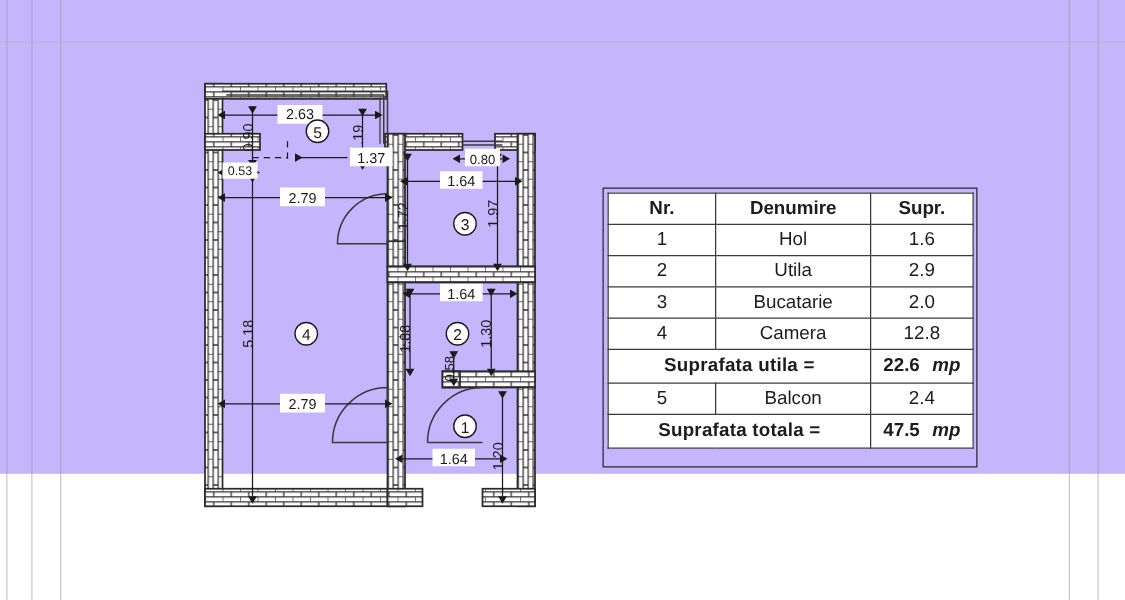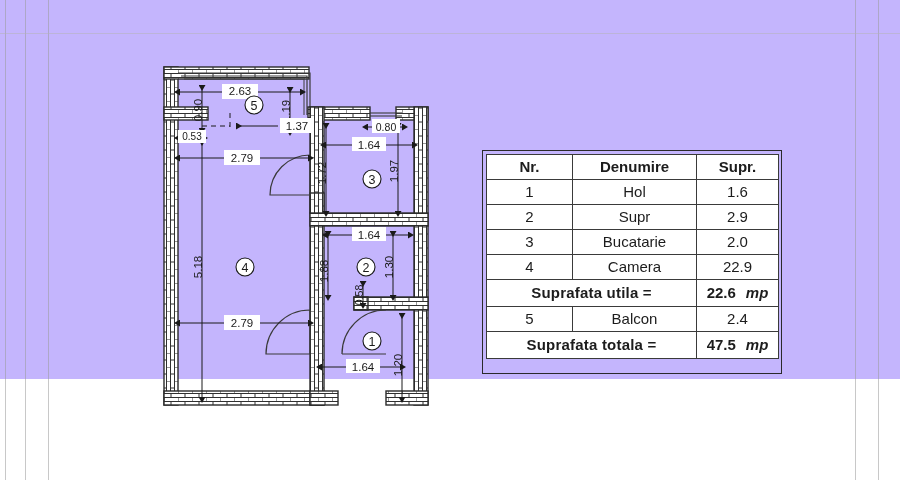--- a/index.html
+++ b/index.html
@@ -292,32 +292,32 @@
           <td class="head">Supr.</td>
         </tr>
 
         <tr>
           <td>1</td>
           <td>Hol</td>
           <td>1.6</td>
         </tr>
         <tr>
           <td>2</td>
-          <td>Supr</td>
+          <td>Utila</td>
           <td>2.9</td>
         </tr>
         <tr>
           <td>3</td>
           <td>Bucatarie</td>
           <td>2.0</td>
         </tr>
         <tr>
           <td>4</td>
           <td>Camera</td>
-          <td>22.9</td>
+          <td>12.8</td>
         </tr>
 
         <tr class="sum-row">
           <td class="sum-label" colspan="2">Suprafata  utila =</td>
           <td class="sum-value">
             <span>22.6</span><span class="unit">mp</span>
           </td>
         </tr>
 
         <tr>

